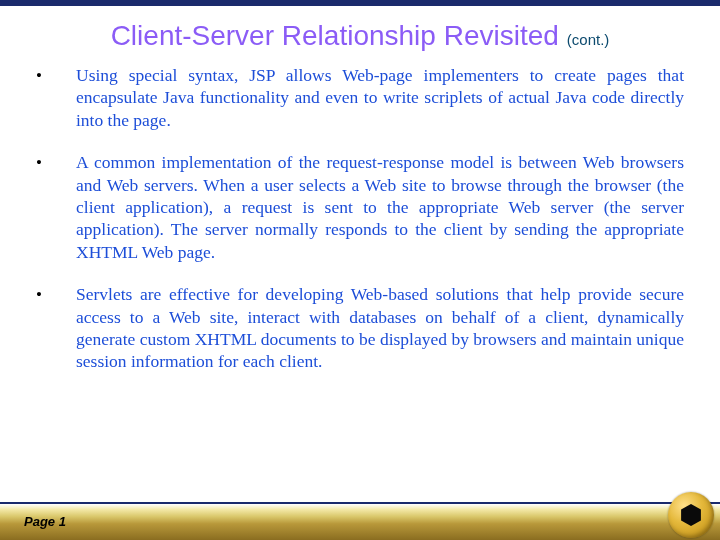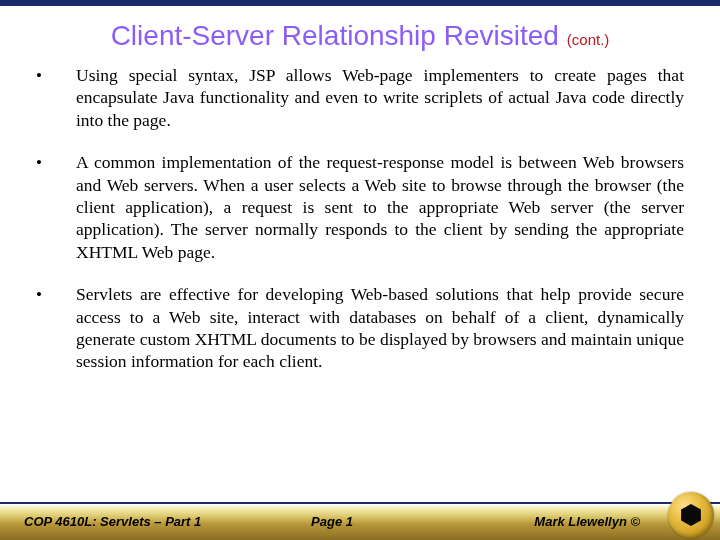--- a/index.html
+++ b/index.html
@@ -22,21 +22,21 @@
   .title {
     font-family: Arial, Helvetica, sans-serif;
     font-size: 28px;
     color: #8b5cf6;
     font-weight: 400;
     display: inline;
   }
   .title-cont {
     font-family: Arial, Helvetica, sans-serif;
     font-size: 15px;
-    color: #b91c1c;
+    color: #0c4a6e;
     display: inline;
     margin-left: 4px;
   }
   .content {
     padding: 4px 36px 0 36px;
   }
   .bullet-row {
     display: flex;
     margin-bottom: 20px;
   }
@@ -44,21 +44,21 @@
     width: 40px;
     flex-shrink: 0;
     font-size: 17px;
     color: #000;
     padding-top: 2px;
   }
   .bullet-text {
     flex: 1;
     font-size: 17.5px;
     line-height: 1.28;
-    color: #000000;
+    color: #1d4ed8;
     text-align: justify;
   }
   .footer {
     position: absolute;
     left: 0;
     right: 0;
     bottom: 0;
     height: 38px;
   }
   .footer-band {
@@ -130,22 +130,20 @@
   </div>
   <div class="bullet-row">
     <div class="bullet-mark">•</div>
     <div class="bullet-text">Servlets are effective for developing Web-based solutions that help provide secure access to a Web site, interact with databases on behalf of a client, dynamically generate custom XHTML documents to be displayed by browsers and maintain unique session information for each client.</div>
   </div>
 </div>
 
 <div class="footer">
   <div class="footer-band"></div>
   <div class="footer-inner">
-    <div class="foot-left">COP 4610L: Servlets – Part 1</div>
     <div class="foot-center">Page 1</div>
-    <div class="foot-right">Mark Llewellyn ©</div>
   </div>
   <div class="logo">
     <div class="logo-circle">
       <div class="logo-inner"></div>
     </div>
   </div>
 </div>
 
 </body></html>

